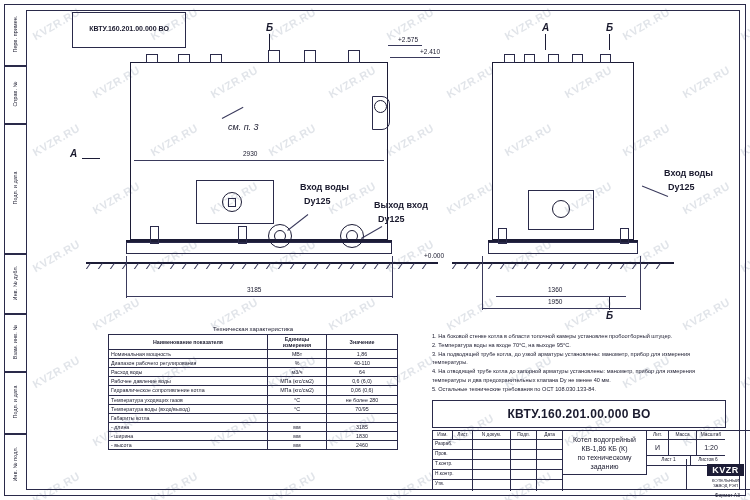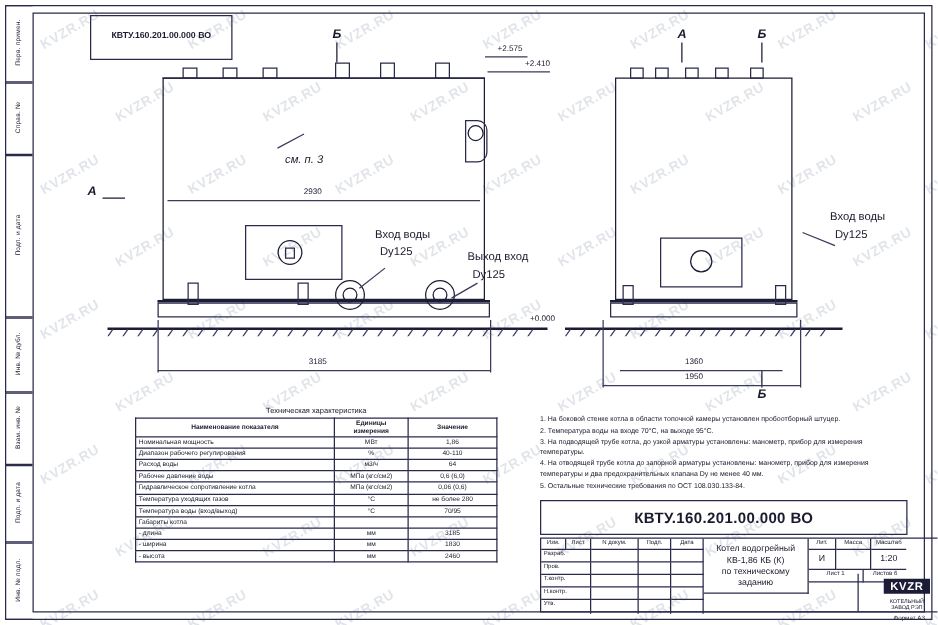--- a/index.html
+++ b/index.html
@@ -24,21 +24,21 @@
   .stamp-top span{position:absolute;left:50%;top:50%;width:120px;margin-left:-60px;margin-top:-5px;
      text-align:center;font-size:7px;font-weight:bold;}
 
   
   .ln{position:absolute;background:#1c1c36;}
   .h{height:1px;}
   .v{width:1px;}
   .thin{background:#3a3a5c;}
 
   .lbl{position:absolute;font-size:7px;white-space:nowrap;}
-  .lbl.b{font-weight:normal;text-align:right;}
+  .lbl.b{font-weight:bold;text-align:right;}
   .lbl.i{font-style:italic;}
   .big{font-size:10px;font-weight:bold;}
 
   
   .dim{position:absolute;font-size:6.5px;}
 
   
   .box{position:absolute;border:1.2px solid #1c1c36;box-sizing:border-box;background:transparent;}
   .box2{position:absolute;border:1px solid #2a2a4a;box-sizing:border-box;}
   .circle{position:absolute;border:1.2px solid #1c1c36;border-radius:50%;box-sizing:border-box;}

